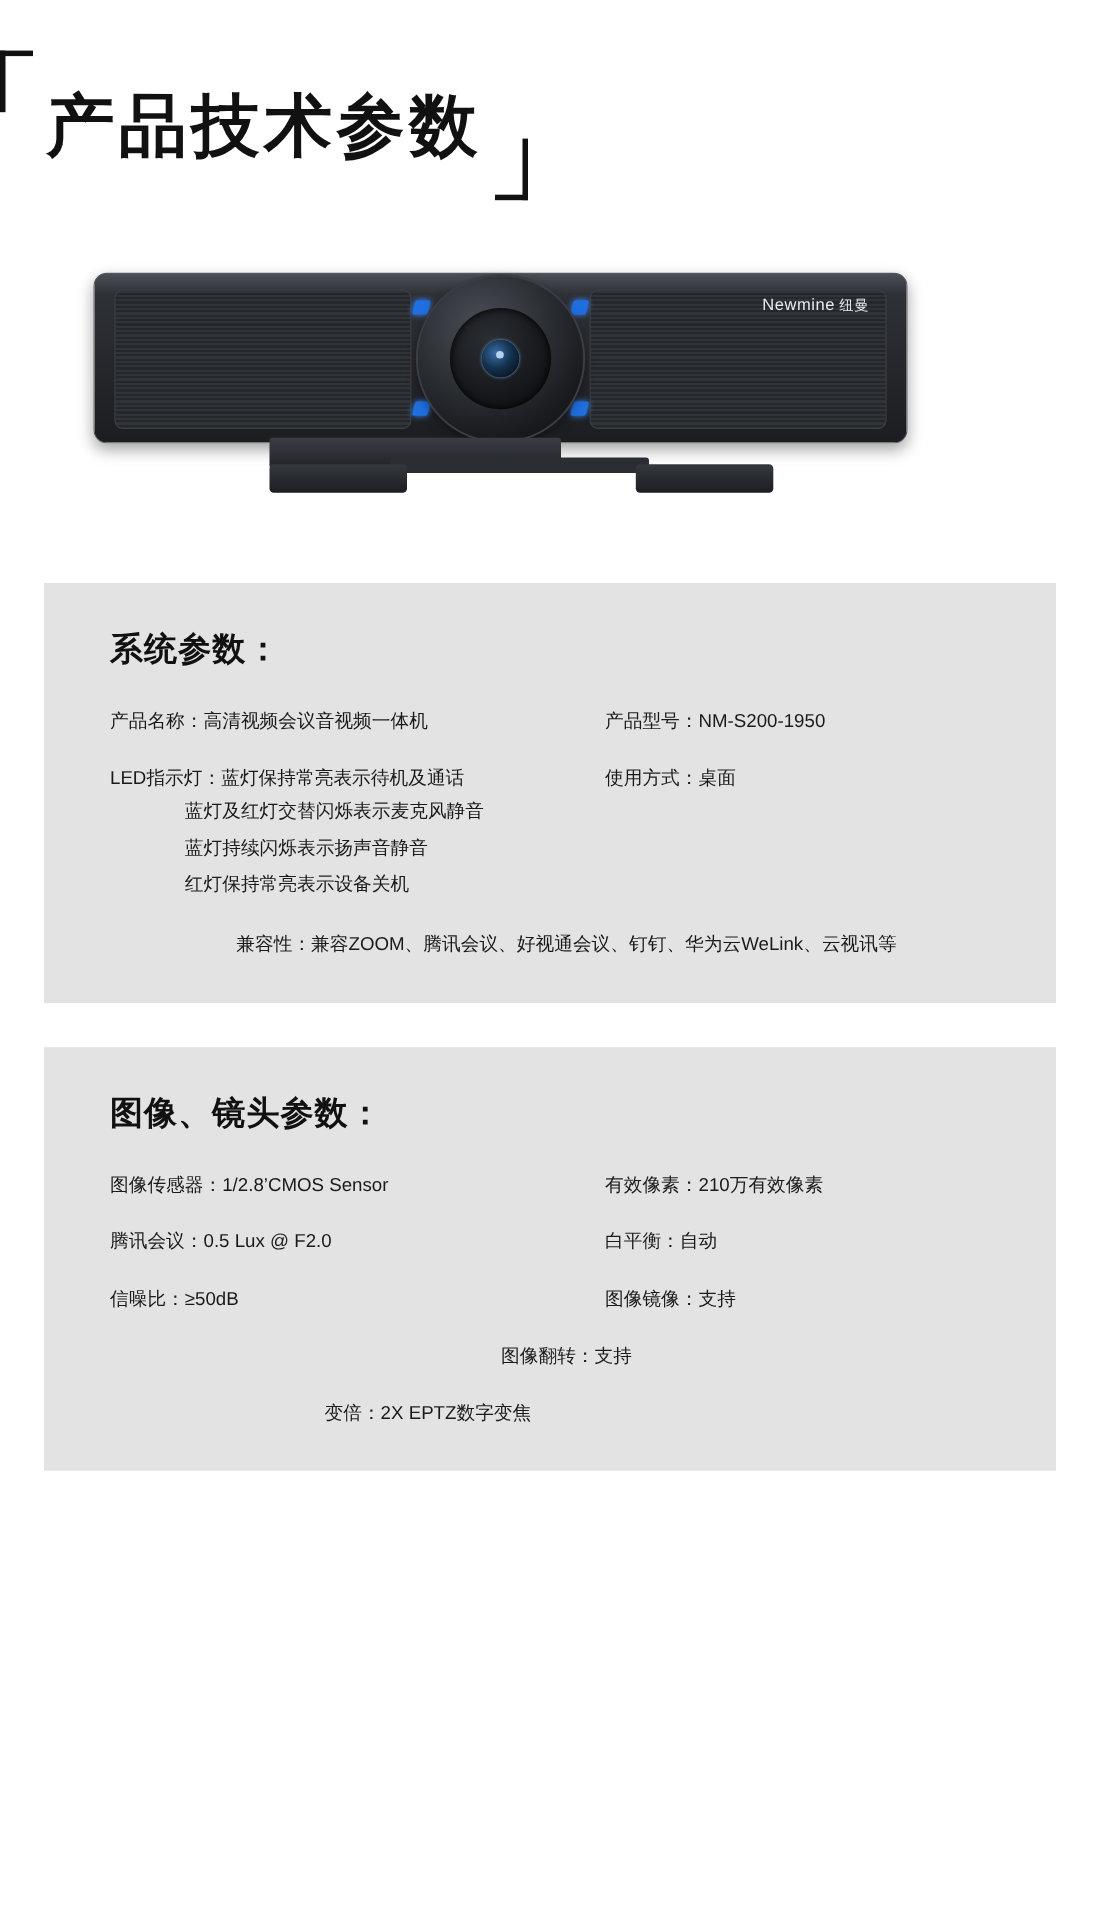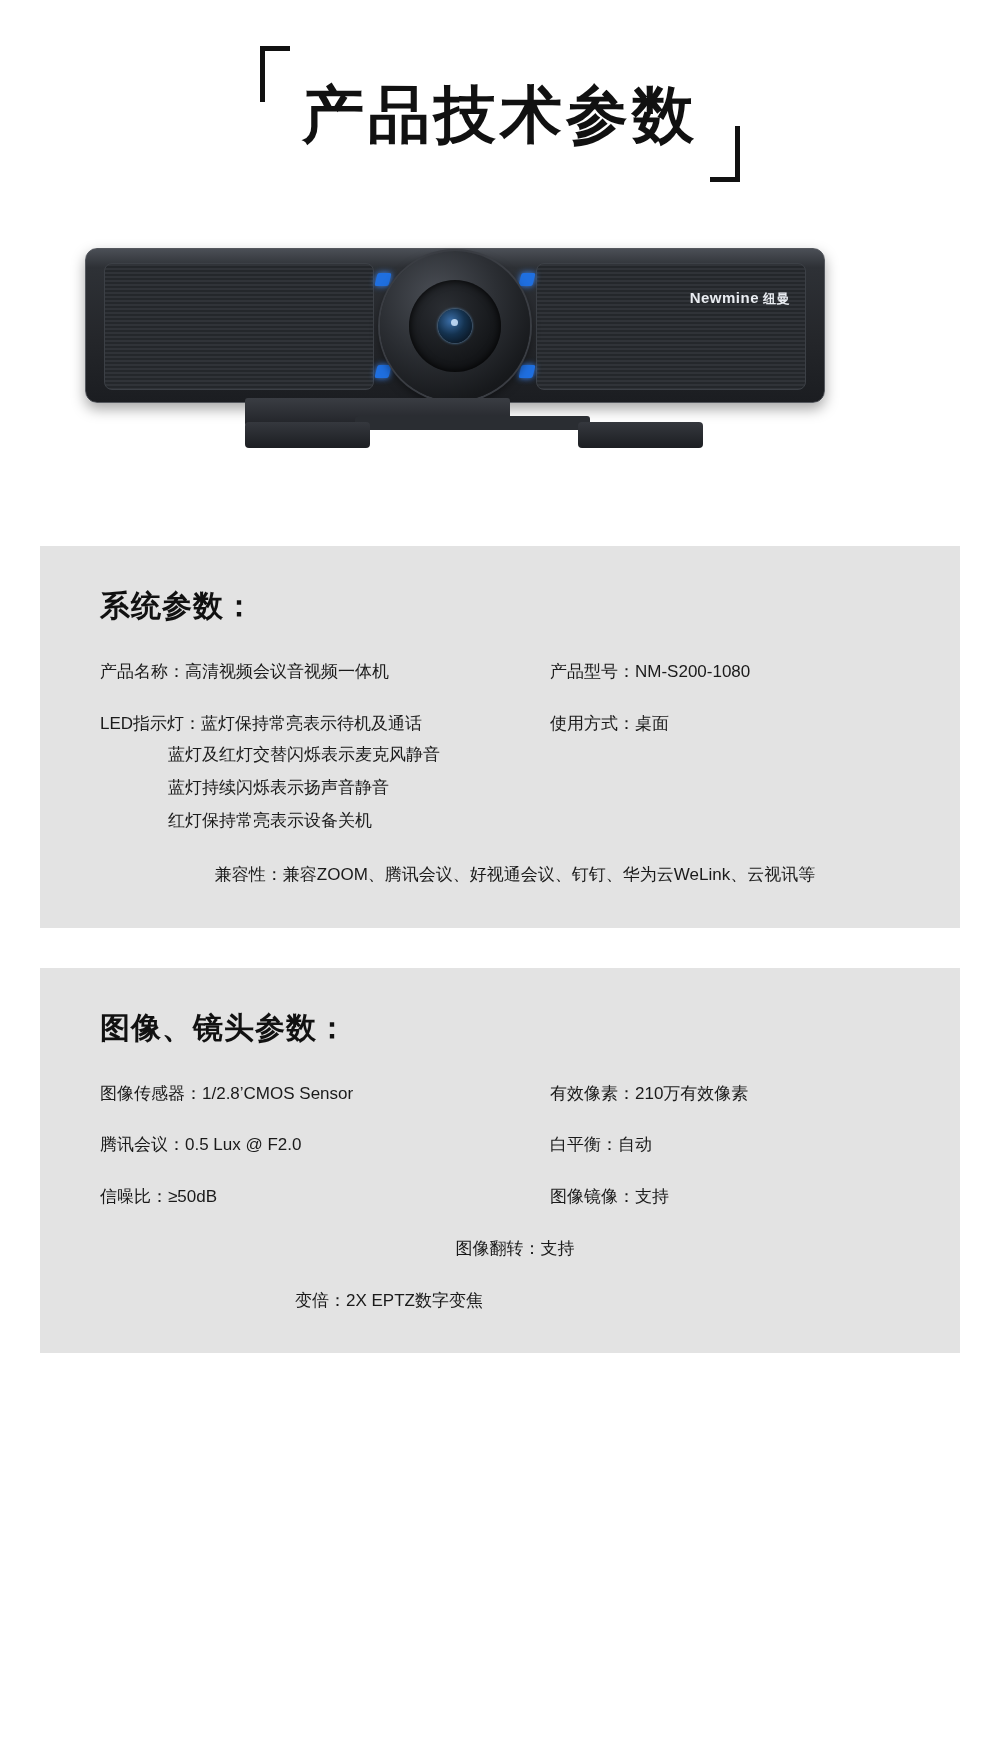--- a/index.html
+++ b/index.html
@@ -14,21 +14,21 @@
     position: relative;
     overflow: hidden;
   }
 
   
   .title-block {
     position: relative;
     height: 230px;
     display: flex;
     align-items: center;
-    justify-content: center;
+    justify-content: flex-start;
   }
   .title-inner {
     position: relative;
     display: inline-block;
     padding: 0 42px;
   }
   .title-text {
     font-size: 62px;
     font-weight: bold;
     letter-spacing: 4px;
@@ -132,24 +132,24 @@
     transform: skewX(-14deg);
     border-radius: 2px;
   }
   .led.l1 { left: 290px; top: 24px; }
   .led.l2 { right: 290px; top: 24px; }
   .led.l3 { left: 290px; bottom: 24px; }
   .led.l4 { right: 290px; bottom: 24px; }
   .brand {
     position: absolute;
     right: 34px;
-    top: 40px;
+    top: 20px;
     color: #e9ecf1;
     font-size: 15px;
-    font-weight: bold;
+    font-weight: normal;
     letter-spacing: .5px;
     white-space: nowrap;
   }
   .brand .cn { font-size: 13px; margin-left: 4px; }
   .stand-top {
     position: absolute;
     left: 245px;
     top: 168px;
     width: 265px;
     height: 28px;
@@ -171,21 +171,21 @@
     top: 186px;
     width: 235px;
     height: 14px;
     background: #2a2d32;
     border-radius: 3px;
   }
 
   
   .panel {
     background: #e3e3e3;
-    margin: 16px 40px;
+    margin: 0 40px;
     padding: 40px 30px 38px 30px;
   }
   .panel + .panel { margin-top: 40px; }
   .panel-title {
     font-size: 30px;
     font-weight: bold;
     color: #111111;
     letter-spacing: 1px;
     margin-left: 30px;
     margin-bottom: 30px;
@@ -246,21 +246,21 @@
 
 <div class="panel">
   <div class="panel-title">系统参数：</div>
   <div class="rows">
 
     <div class="row">
       <div class="cell left">
         <span>产品名称：</span><span>高清视频会议音视频一体机</span>
       </div>
       <div class="cell right">
-        <span>产品型号：</span><span>NM-S200-1080</span>
+        <span>产品型号：</span><span>NM-S200-1950</span>
       </div>
     </div>
 
     <div class="row">
       <div class="cell left">
         <div>
           <span>LED指示灯：</span><span>蓝灯保持常亮表示待机及通话</span>
         </div>
         <div class="sub-lines">
           <div>蓝灯及红灯交替闪烁表示麦克风静音</div>

